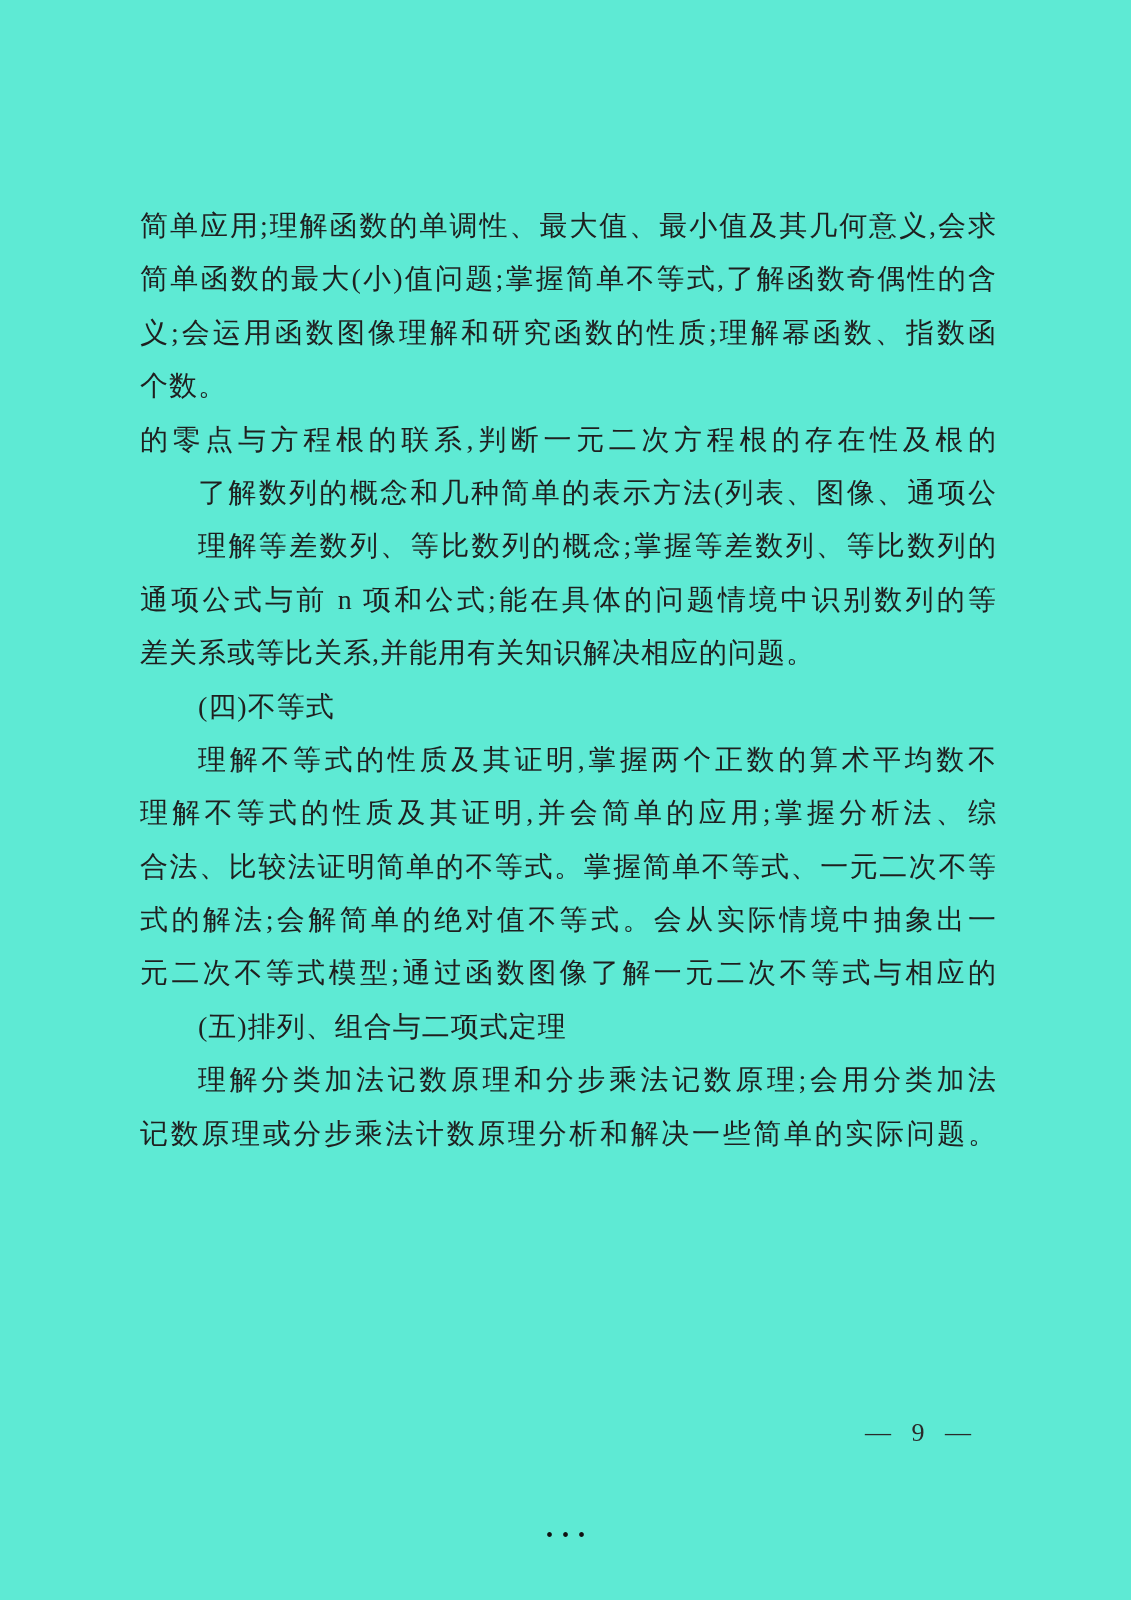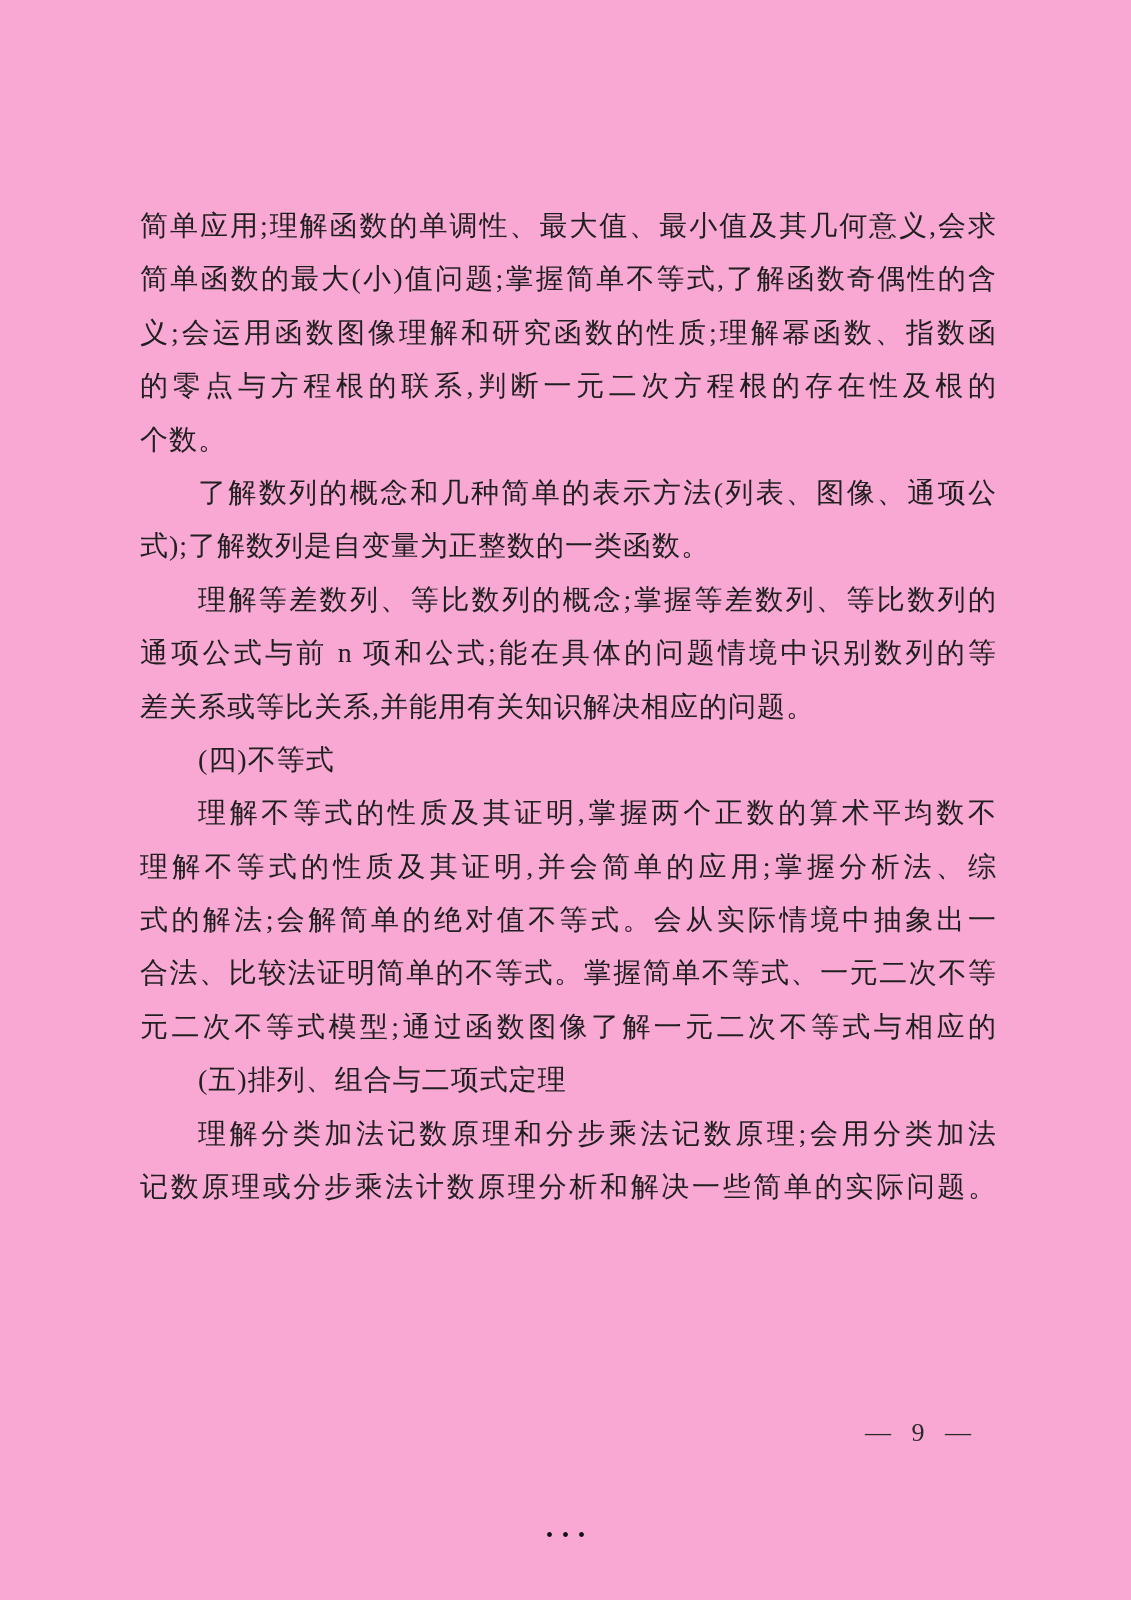--- a/index.html
+++ b/index.html
@@ -4,21 +4,21 @@
 <style>
   html, body {
     margin: 0;
     padding: 0;
     background: #ffffff;
   }
   .page {
     position: relative;
     width: 1131px;
     height: 1600px;
-    background: #f9a8d4;
+    background: #5eead4;
     overflow: hidden;
     font-family: "Liberation Serif", "DejaVu Serif", serif;
     color: #1f1f1f;
   }
   .doc-body {
     position: absolute;
     left: 140px;
     right: 134px;
     top: 199px;
   }
@@ -63,32 +63,31 @@
 </head>
 <body>
 
 <div class="page">
 
   <div class="doc-body">
 
   <div class="line fill">简单应用;理解函数的单调性、最大值、最小值及其几何意义,会求</div>
       <div class="line fill">简单函数的最大(小)值问题;掌握简单不等式,了解函数奇偶性的含</div>
       <div class="line fill">义;会运用函数图像理解和研究函数的性质;理解幂函数、指数函</div>
+      <div class="line">个数。</div>
       <div class="line fill">的零点与方程根的联系,判断一元二次方程根的存在性及根的</div>
-      <div class="line">个数。</div>
       <div class="line indent fill">了解数列的概念和几种简单的表示方法(列表、图像、通项公</div>
-      <div class="line">式);了解数列是自变量为正整数的一类函数。</div>
       <div class="line indent fill">理解等差数列、等比数列的概念;掌握等差数列、等比数列的</div>
       <div class="line fill">通项公式与前 n 项和公式;能在具体的问题情境中识别数列的等</div>
       <div class="line">差关系或等比关系,并能用有关知识解决相应的问题。</div>
       <div class="line indent">(四)不等式</div>
       <div class="line indent fill">理解不等式的性质及其证明,掌握两个正数的算术平均数不</div>
       <div class="line fill">理解不等式的性质及其证明,并会简单的应用;掌握分析法、综</div>
+      <div class="line fill">合法、比较法证明简单的不等式。掌握简单不等式、一元二次不等</div>
       <div class="line fill">式的解法;会解简单的绝对值不等式。会从实际情境中抽象出一</div>
-      <div class="line fill">合法、比较法证明简单的不等式。掌握简单不等式、一元二次不等</div>
       <div class="line fill">元二次不等式模型;通过函数图像了解一元二次不等式与相应的</div>
       <div class="line indent">(五)排列、组合与二项式定理</div>
       <div class="line indent fill">理解分类加法记数原理和分步乘法记数原理;会用分类加法</div>
       <div class="line fill">记数原理或分步乘法计数原理分析和解决一些简单的实际问题。</div>
     </div>
 
   <div class="page-number">— 9 —</div>
 
   <div class="footer-dots">•••</div>
 

